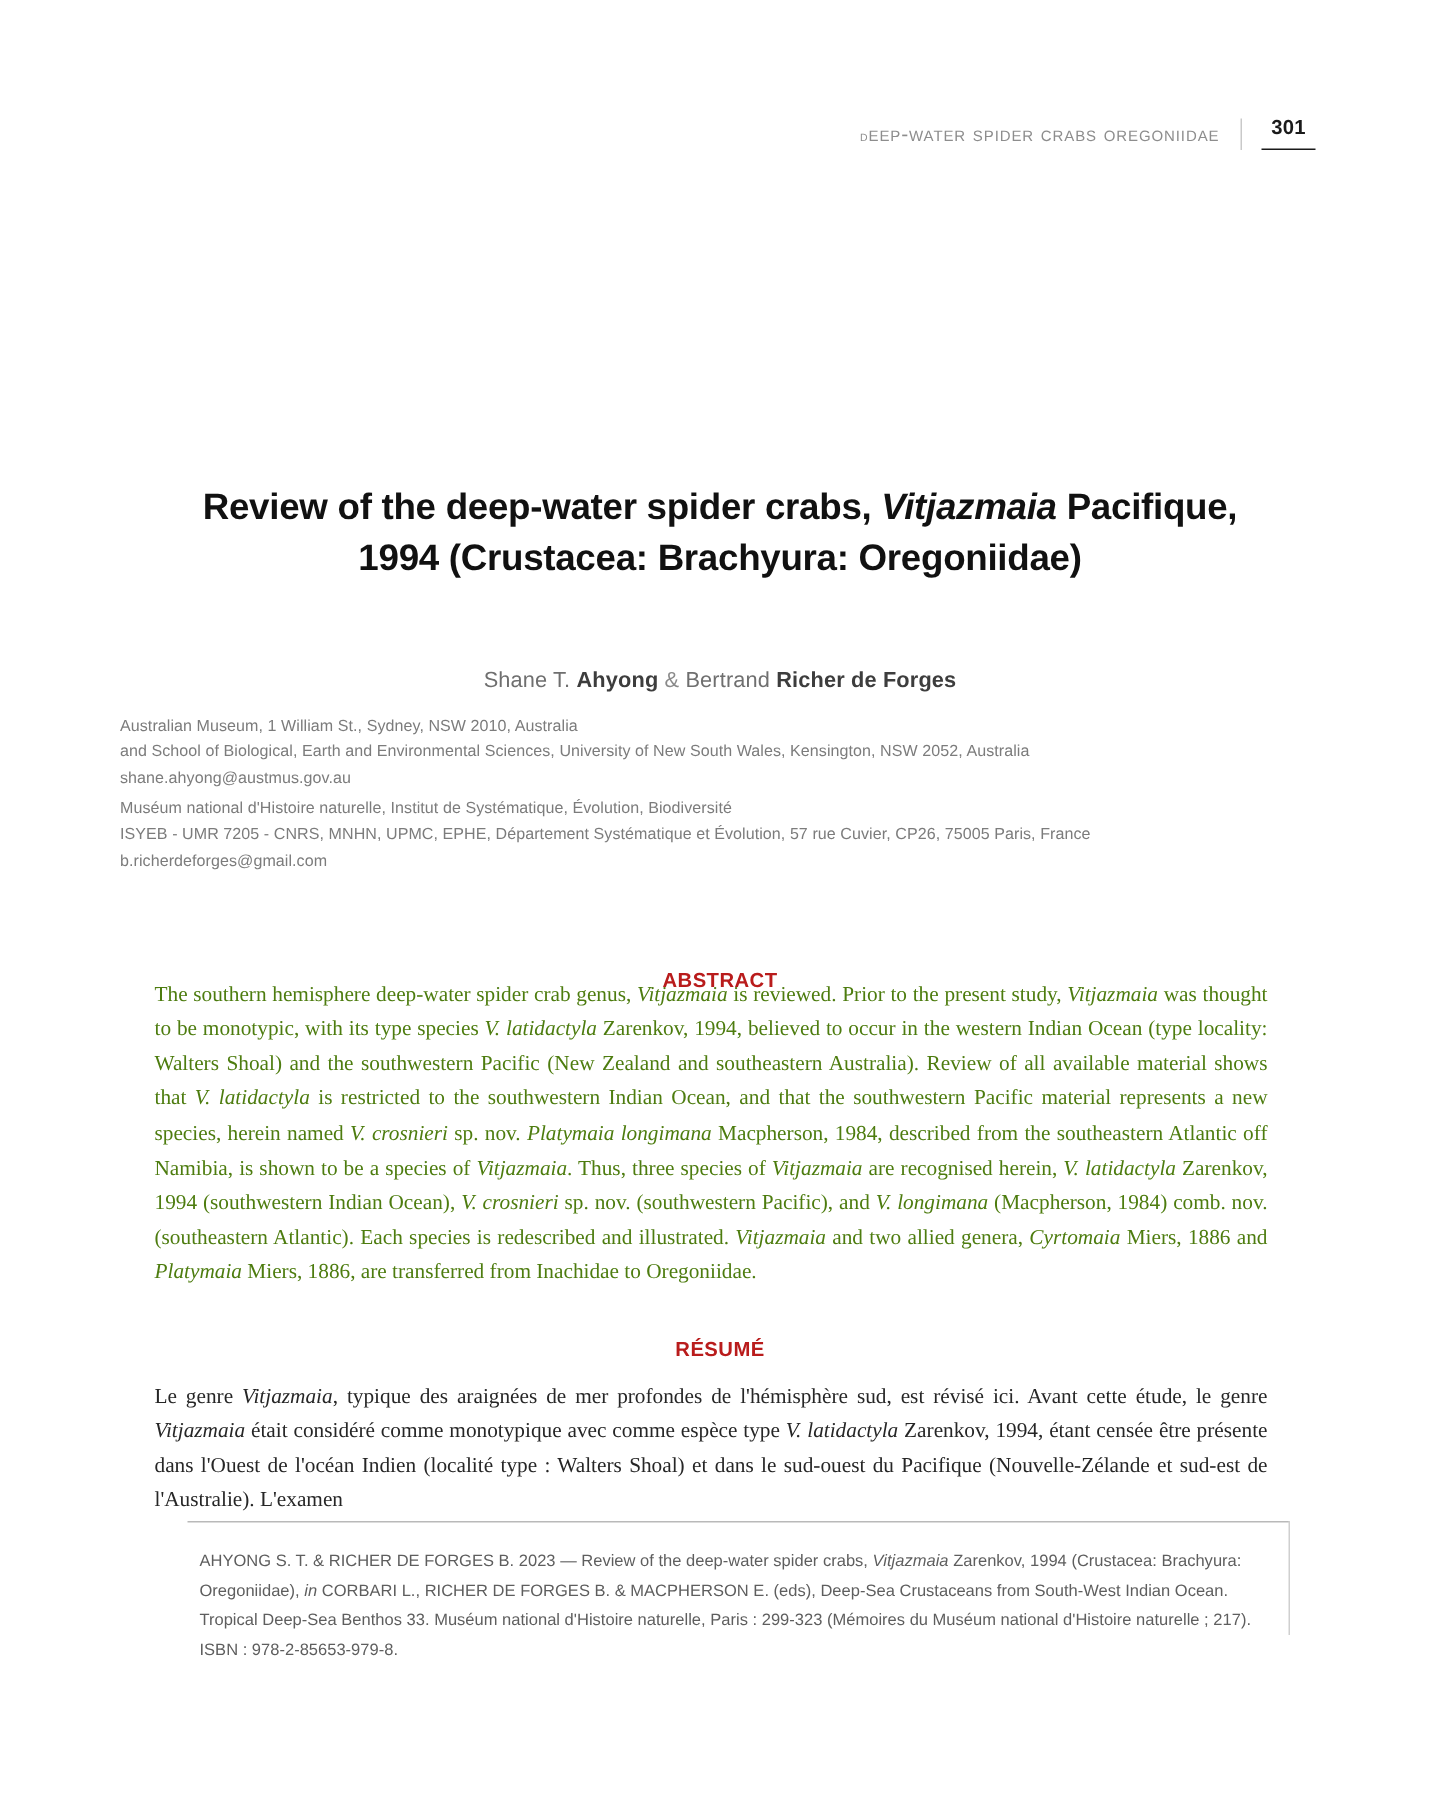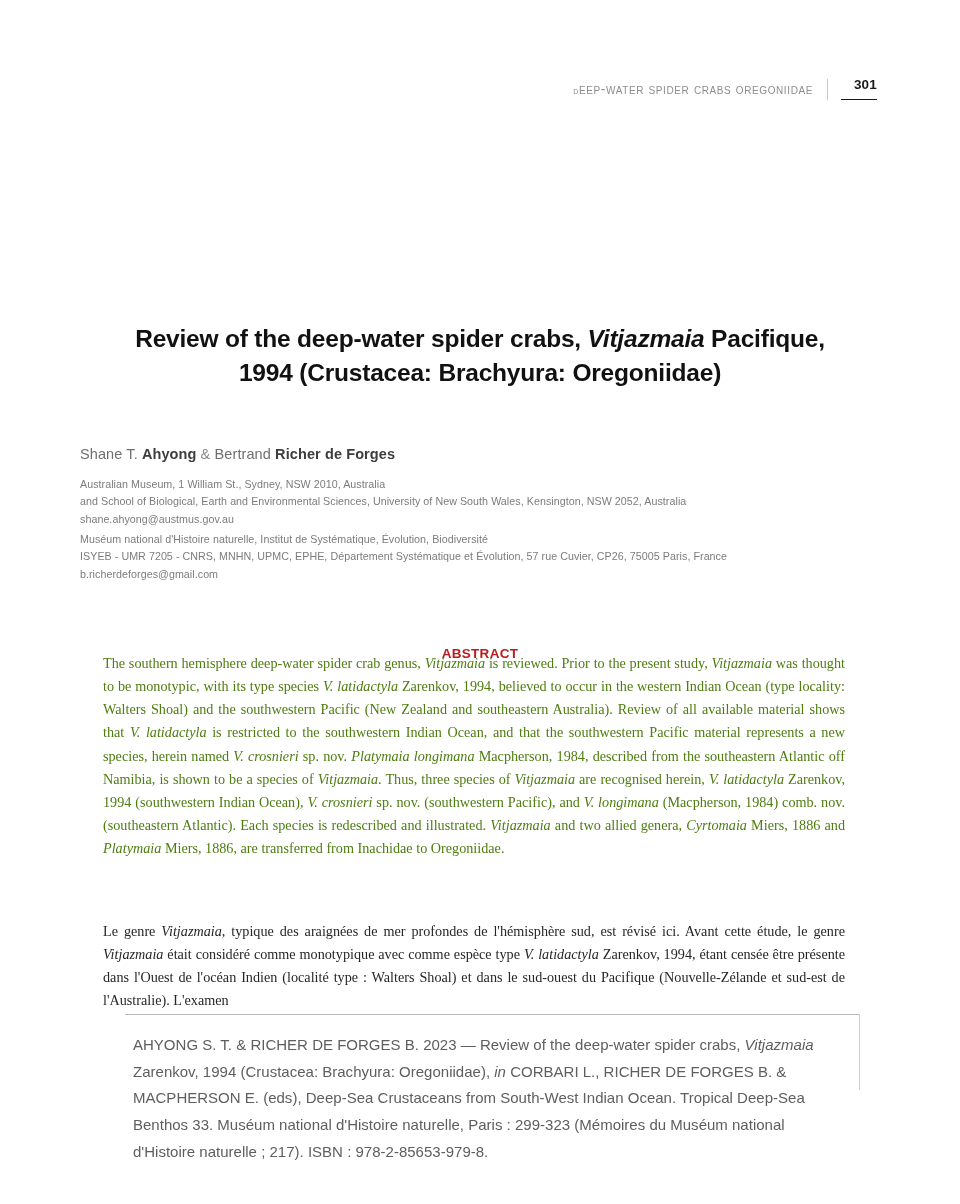--- a/index.html
+++ b/index.html
@@ -43,21 +43,21 @@
     padding-bottom: 3px;
   }
   .runninghead-text::first-letter { font-size: 10.5px; }
   .runninghead-divider {
     width: 1px;
     height: 21px;
     background: #c9c9c9;
   }
   .pagenum-wrap {
     padding-left: 13px;
-    text-align: right;
+    text-align: center;
   }
   .pagenum {
     font-size: 13.5px;
     font-weight: bold;
     color: #1a1a1a;
     letter-spacing: 0.2px;
     line-height: 1;
     padding-bottom: 4px;
   }
   .pagenum-rule {
@@ -81,20 +81,21 @@
     color: #111111;
   }
   .title i { font-style: italic; }
 
   
   .authors {
     position: absolute;
     top: 446px;
     left: 80px;
     width: 800px;
+    text-align: center;
     font-size: 14.5px;
     color: #6f6f6f;
     letter-spacing: 0.1px;
   }
   .authors b {
     font-weight: bold;
     color: #3d3d3d;
   }
   .authors .amp { color: #8a8a8a; }
 
@@ -185,21 +186,21 @@
     width: 1px;
     height: 76px;
     background: #cfcfcf;
   }
   .citation {
     position: absolute;
     top: 1032px;
     left: 133px;
     width: 712px;
     font-family: "Liberation Sans", sans-serif;
-    font-size: 15px;
+    font-size: 11px;
     line-height: 1.78;
     color: #5e5e5e;
     letter-spacing: 0.01px;
   }
   .citation i { font-style: italic; }
 </style>
 </head>
 <body>
 
 <div class="page">
@@ -232,20 +233,21 @@
     <div>Muséum national d'Histoire naturelle, Institut de Systématique, Évolution, Biodiversité</div>
     <div>ISYEB - UMR 7205 - CNRS, MNHN, UPMC, EPHE, Département Systématique et Évolution, 57 rue Cuvier, CP26, 75005 Paris, France</div>
     <div>b.richerdeforges@gmail.com</div>
   </div>
 
   <div class="sec-head abstract-head">ABSTRACT</div>
   <div class="abstract-body">
     <span>The southern hemisphere deep-water spider crab genus, </span><i>Vitjazmaia</i><span> is reviewed. Prior to the present study, </span><i>Vitjazmaia</i><span> was thought to be monotypic, with its type species </span><i>V. latidactyla</i><span> Zarenkov, 1994, believed to occur in the western Indian Ocean (type locality: Walters Shoal) and the southwestern Pacific (New Zealand and southeastern Australia). Review of all available material shows that </span><i>V. latidactyla</i><span> is restricted to the southwestern Indian Ocean, and that the southwestern Pacific material represents a new species, herein named </span><i>V. crosnieri</i><span> sp. nov. </span><i>Platymaia longimana</i><span> Macpherson, 1984, described from the southeastern Atlantic off Namibia, is shown to be a species of </span><i>Vitjazmaia</i><span>. Thus, three species of </span><i>Vitjazmaia</i><span> are recognised herein, </span><i>V. latidactyla</i><span> Zarenkov, 1994 (southwestern Indian Ocean), </span><i>V. crosnieri</i><span> sp. nov. (southwestern Pacific), and </span><i>V. longimana</i><span> (Macpherson, 1984) comb. nov. (southeastern Atlantic). Each species is redescribed and illustrated. </span><i>Vitjazmaia</i><span> and two allied genera, </span><i>Cyrtomaia</i><span> Miers, 1886 and </span><i>Platymaia</i><span> Miers, 1886, are transferred from Inachidae to Oregoniidae.</span>
   </div>
 
+  <div class="sec-head resume-head">RÉSUMÉ</div>
   <div class="resume-body">
     <span>Le genre </span><i>Vitjazmaia</i><span>, typique des araignées de mer profondes de l'hémisphère sud, est révisé ici. Avant cette étude, le genre </span><i>Vitjazmaia</i><span> était considéré comme monotypique avec comme espèce type </span><i>V. latidactyla</i><span> Zarenkov, 1994, étant censée être présente dans l'Ouest de l'océan Indien (localité type : Walters Shoal) et dans le sud-ouest du Pacifique (Nouvelle-Zélande et sud-est de l'Australie). L'examen</span>
   </div>
 
   <div class="cite-rule"></div>
   <div class="cite-border-right"></div>
   <div class="citation">
     <span>AHYONG S. T. &amp; RICHER DE FORGES B. 2023 — Review of the deep-water spider crabs, </span><i>Vitjazmaia</i><span> Zarenkov, 1994 (Crustacea: Brachyura: Oregoniidae), </span><i>in</i><span> CORBARI L., RICHER DE FORGES B. &amp; MACPHERSON E. (eds), Deep-Sea Crustaceans from South-West Indian Ocean. Tropical Deep-Sea Benthos 33. Muséum national d'Histoire naturelle, Paris : 299-323 (Mémoires du Muséum national d'Histoire naturelle ; 217). ISBN : 978-2-85653-979-8.</span>
   </div>
 

